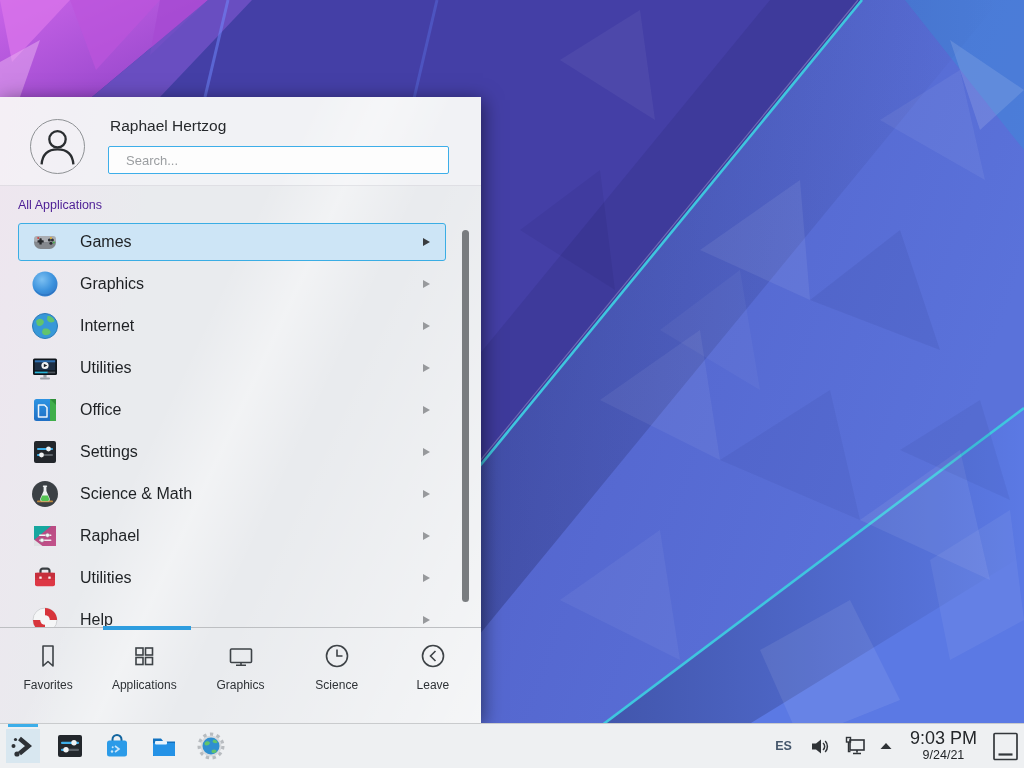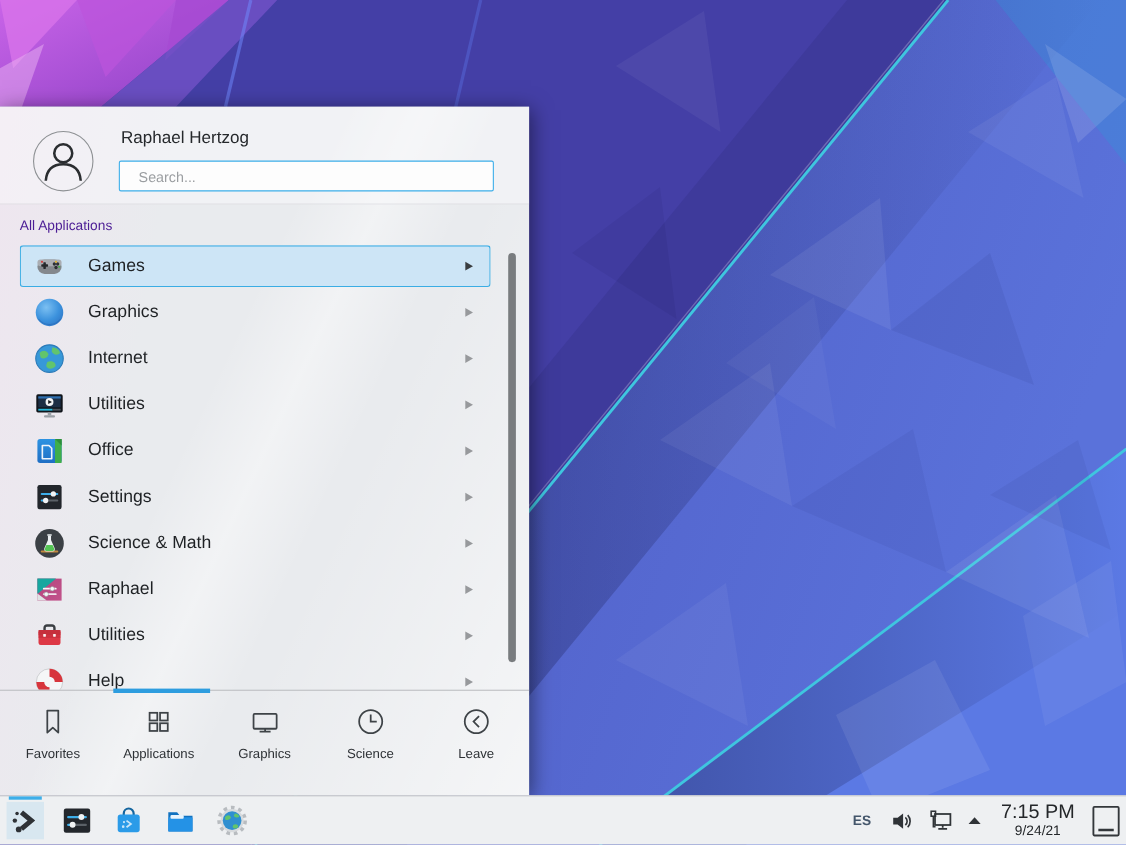--- a/index.html
+++ b/index.html
@@ -421,21 +421,21 @@
       </svg>
     </span>
 
     <span class="tray-icon">
       <svg width="14" height="10" viewBox="0 0 14 10">
         <polygon points="1.5,8 12.5,8 7,2" fill="#2f3337"></polygon>
       </svg>
     </span>
 
     <div class="clock">
-      <div class="time">7:15 PM</div>
+      <div class="time">9:03 PM</div>
       <div class="date">9/24/21</div>
     </div>
 
     <span class="tray-icon">
       <svg width="27" height="33" viewBox="0 0 27 33">
         <rect x="2" y="3.5" width="23" height="26" rx="1" fill="none" stroke="#33373b" stroke-width="1.7"></rect>
         <path d="M6.5,24.5 H20.5" stroke="#33373b" stroke-width="2.2"></path>
       </svg>
     </span>
   </div>

